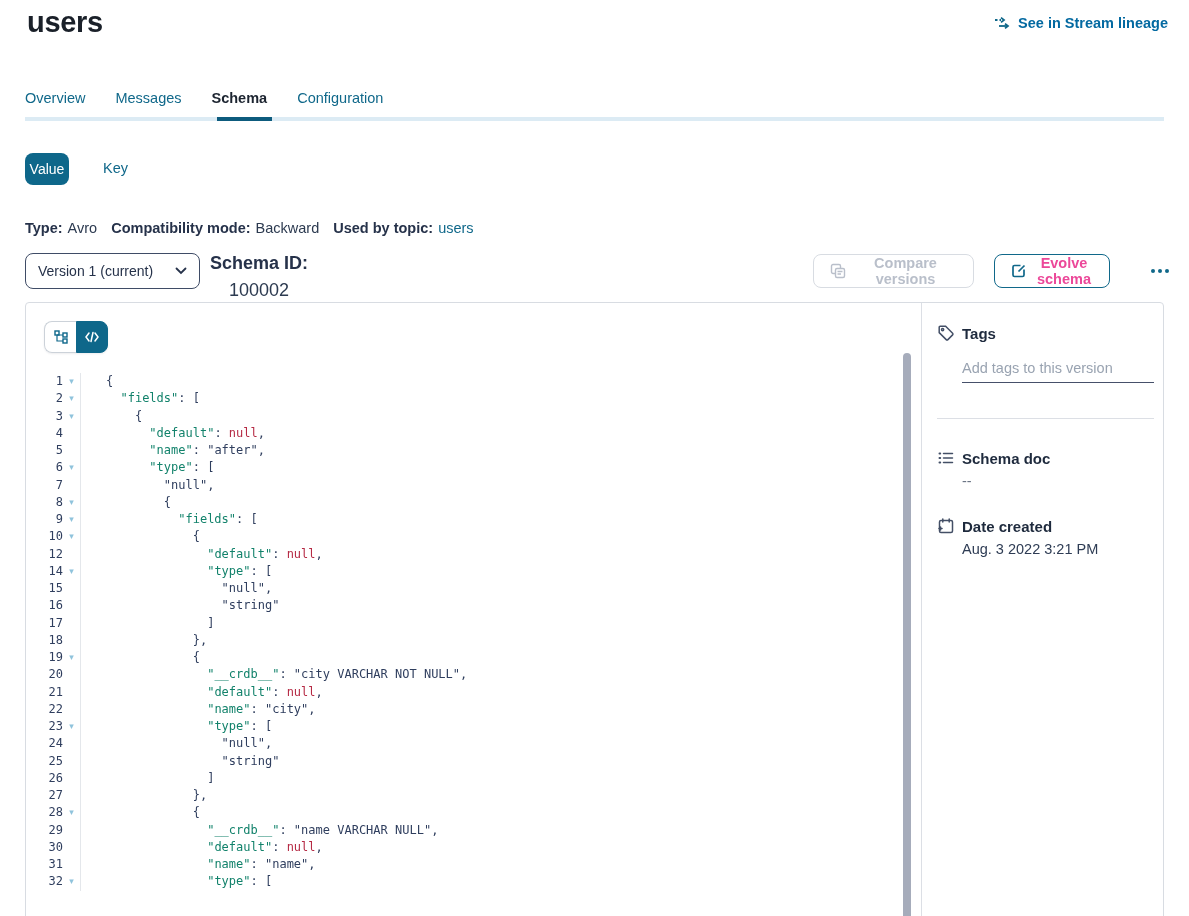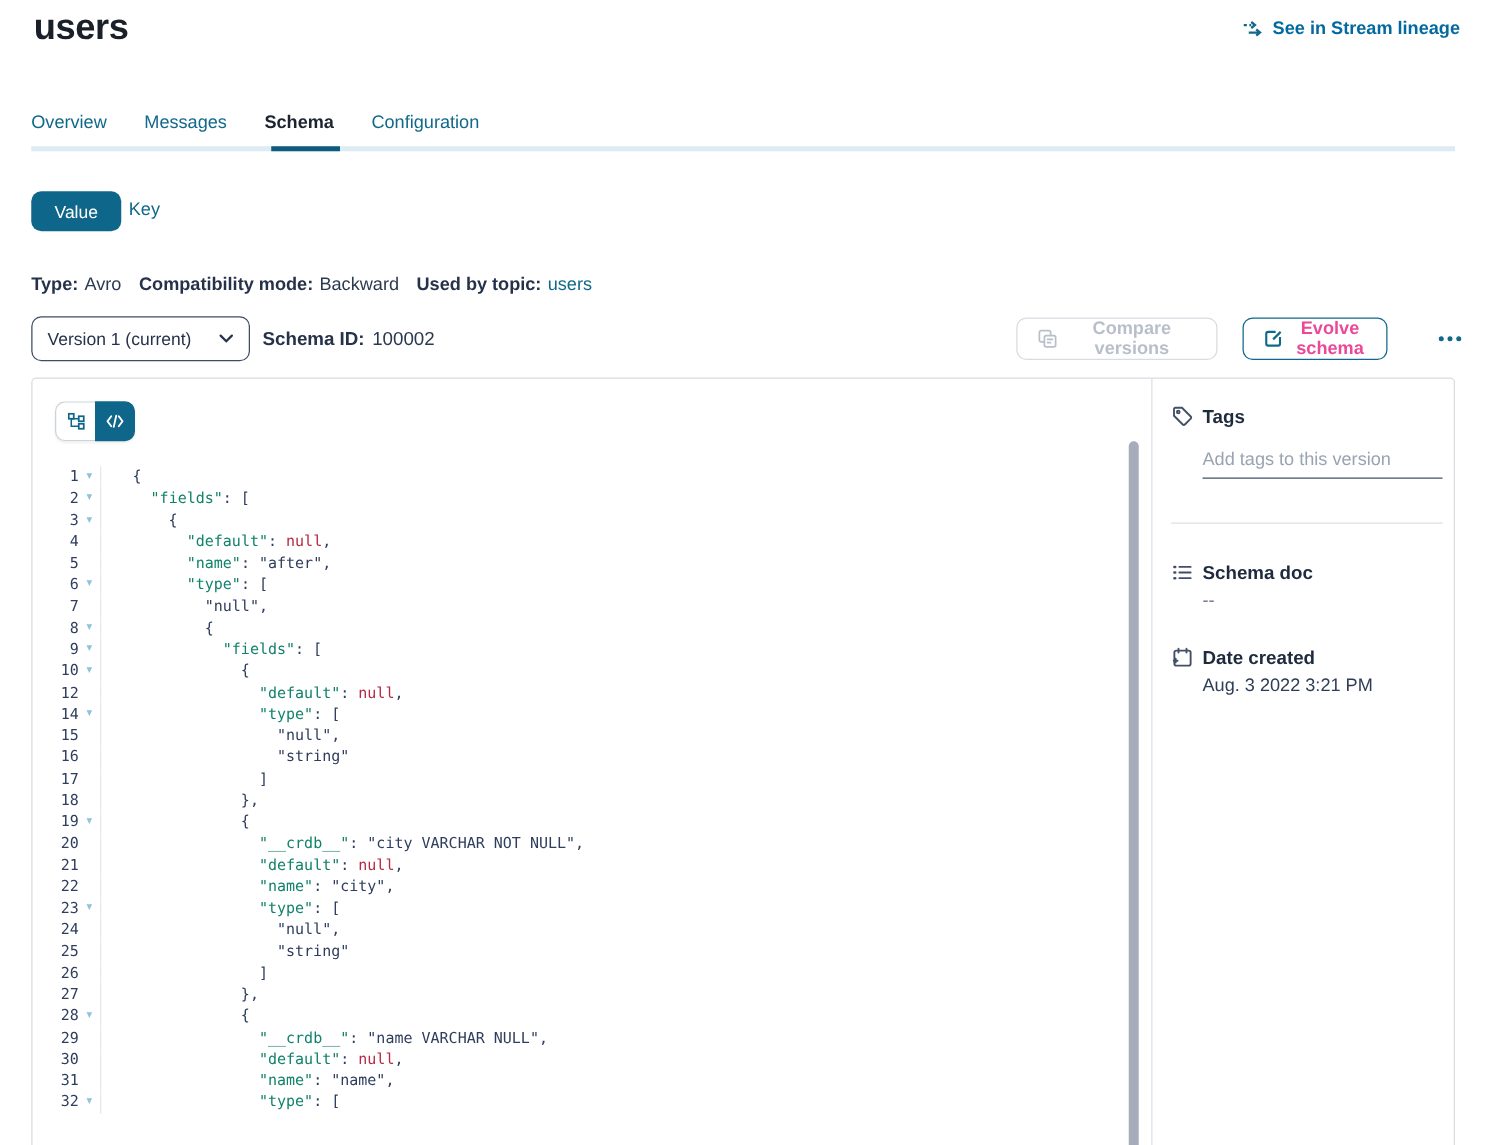--- a/index.html
+++ b/index.html
@@ -16,36 +16,36 @@
     color:#0369a1; font-size:14.5px; font-weight:700; cursor:pointer; }
 
   
   .tabs { left:25px; top:90px; display:flex; gap:30px; font-size:14.5px; }
   .tab { color:#10688A; font-weight:500; cursor:pointer; }
   .tab.active { color:#1C2430; font-weight:600; }
   .tab-track { left:25px; top:117px; width:1139px; height:4px; background:#DCEBF4; }
   .tab-active-bar { left:192px; top:0; width:55px; height:4px; background:#0D5B7D; position:absolute; }
 
   
-  .seg-value { left:25px; top:153px; width:72px; height:32px; background:#0E678A; color:#fff;
+  .seg-value { left:25px; top:153px; width:44px; height:32px; background:#0E678A; color:#fff;
     border:none; border-radius:8px; font-size:14px; font-family:inherit; cursor:pointer; }
   .seg-key { left:103px; top:160px; color:#10688A; font-size:14.5px; font-weight:500; cursor:pointer; }
 
   
   .meta-row { left:25px; top:220px; display:flex; gap:14px; font-size:14.5px; }
   .meta-item { display:flex; gap:5px; }
   .meta-label { font-weight:700; color:#26324A; }
   .meta-value { color:#2C3A50; }
   .meta-value.link { color:#10688A; cursor:pointer; }
 
   
   .version-select { left:25px; top:253px; width:175px; height:36px; border:1px solid #3F4C66;
     border-radius:8px; display:flex; align-items:center; padding:0 12px; font-size:14px;
     color:#26324A; cursor:pointer; background:#fff; justify-content:space-between; }
-  .schema-id { left:210px; top:253px; height:36px; display:flex; align-items:center; gap:6px; font-size:15px; }
+  .schema-id { left:210px; top:253px; height:36px; display:flex; align-items:center; gap:6px; font-size:18px;flex-direction:column; }
   .schema-id b { font-weight:700; color:#26324A; }
   .btn { height:34px; border-radius:8px; display:flex; align-items:center; gap:8px;
     font-size:14.5px; font-weight:700; font-family:inherit; cursor:pointer; background:#fff; padding:0 16px; }
   .btn-compare { left:813px; top:254px; width:161px; border:1px solid #D8DCE2; color:#B9BFCA; cursor:default; }
   .btn-evolve  { left:994px; top:254px; width:116px; border:1.5px solid #10688A; color:#ec4899; }
   .ellipsis-btn { left:1144px; top:254px; height:34px; width:32px; display:flex; gap:3px;
     align-items:center; justify-content:center; cursor:pointer; background:transparent; border:none; }
   .ellipsis-btn i { width:4px; height:4px; border-radius:50%; background:#10688A; }
 
   

